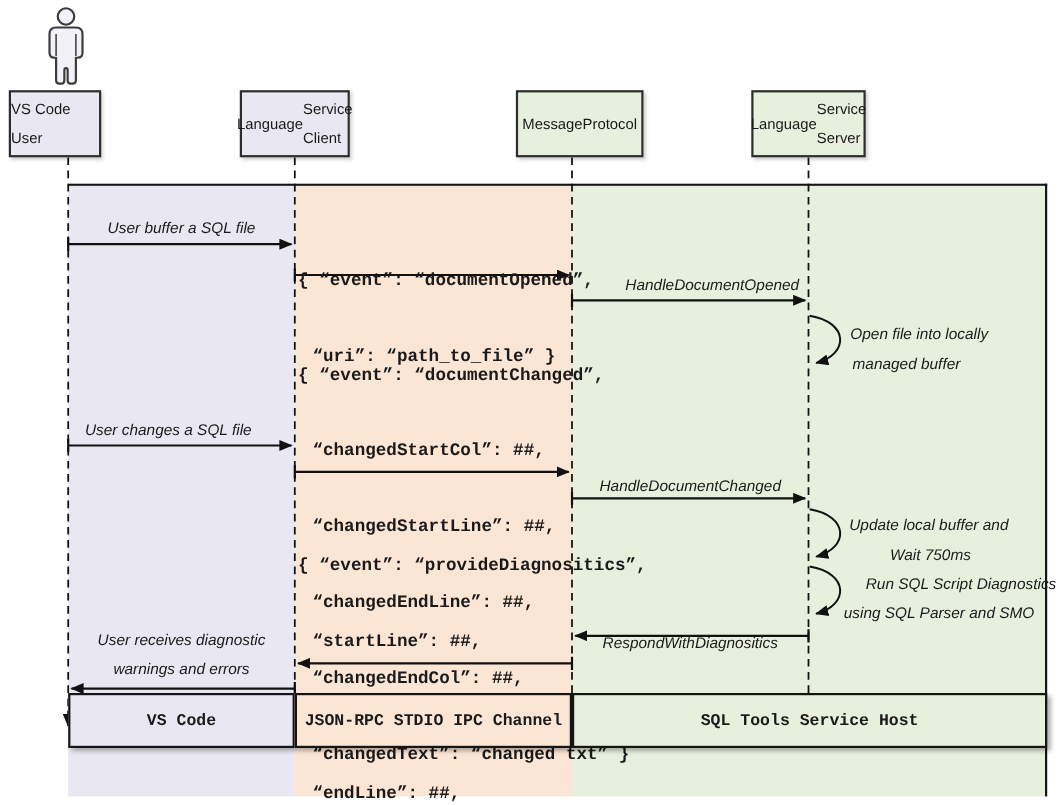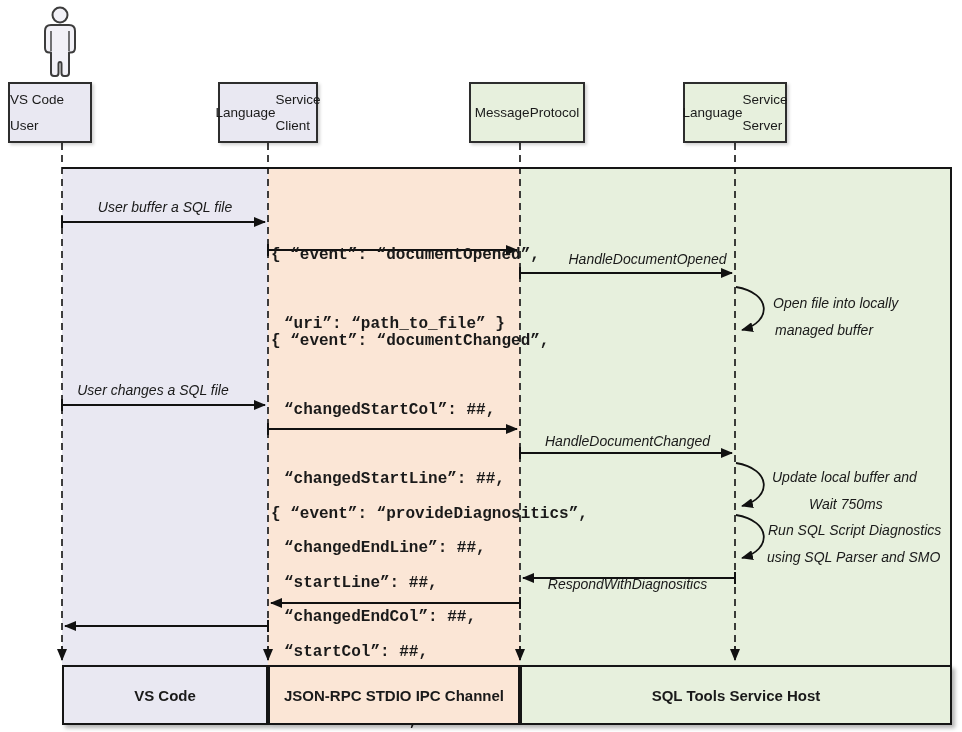--- a/index.html
+++ b/index.html
@@ -5,23 +5,23 @@
   html,body{margin:0;padding:0;background:#fff;}
   .canvas{position:relative;width:962px;height:732px;background:#ffffff;
           font-family:"Liberation Sans",sans-serif;color:#1a1a1a;overflow:hidden;}
   .lanes{position:absolute;left:62px;top:167px;width:888px;height:555px;
          border-top:2px solid #151515;border-right:2px solid #151515;display:flex;z-index:0;}
   .lane{height:100%;}
   .lane1{width:206px;} .lane2{width:252px;} .lane3{width:430px;}
   .hbox{position:absolute;top:82px;height:61px;box-sizing:border-box;border:2px solid #2d2d2d;
         display:flex;justify-content:center;align-items:center;
         font-size:13.5px;line-height:26px;z-index:2;box-shadow:2px 2px 3px rgba(0,0,0,.18);}
-  .bbox{position:absolute;top:665px;height:60px;box-sizing:border-box;border:2px solid #151515;
+  .bbox{position:absolute;top:630px;height:50px;box-sizing:border-box;border:2px solid #151515;
         display:flex;align-items:center;justify-content:center;font-weight:bold;font-size:15px;
-        z-index:2;box-shadow:3px 3px 4px rgba(0,0,0,.3);}
+        z-index:2;box-shadow:3px 3px 4px rgba(0,0,0,.3);font-family:Liberation Mono, monospace;}
   .mono{position:absolute;font-family:"Liberation Mono","DejaVu Sans Mono",monospace;
         font-weight:700;font-size:16px;line-height:23px;white-space:pre;z-index:2;}
   .mono .ind{padding-left:13px;}
   .lbl{position:absolute;font-style:italic;font-size:14px;line-height:18px;white-space:nowrap;z-index:2;}
   .lbl.c{text-align:center;}
   .lbl.two{line-height:27px;white-space:normal;}
   .overlay{position:absolute;left:0;top:0;z-index:1;pointer-events:none;}
   .person{position:absolute;left:40px;top:5px;z-index:2;}
 </style>
 </head>
@@ -52,29 +52,33 @@
   </div>
 
   <div class="lanes">
     <div class="lane lane1" style="background-color: rgb(233, 232, 242);"></div>
     <div class="lane lane2" style="background-color: rgb(251, 230, 214);"></div>
     <div class="lane lane3" style="background-color: rgb(231, 240, 221);"></div>
   </div>
 
   <div class="lbl c" style="left:62px;width:206px;top:198px;">User buffer a SQL file</div>
   <div class="lbl c" style="left:50px;width:206px;top:381px;">User changes a SQL file</div>
+  <div class="lbl c two" style="left:62px;width:206px;top:568px;">
+    <div>User receives diagnostic</div>
+    <div>warnings and errors</div>
+  </div>
   <div class="lbl c" style="left:540px;width:215px;top:250px;">HandleDocumentOpened</div>
   <div class="lbl c" style="left:520px;width:215px;top:432px;">HandleDocumentChanged</div>
   <div class="lbl c" style="left:520px;width:215px;top:555px;margin-top:20px;">RespondWithDiagnositics</div>
 
   <div class="lbl" style="left:773px;top:294px;">Open file into locally</div>
   <div class="lbl" style="left:775px;top:321px;">managed buffer</div>
   <div class="lbl" style="left:772px;top:468px;">Update local buffer and</div>
   <div class="lbl" style="left:809px;top:495px;">Wait 750ms</div>
-  <div class="lbl" style="left:768px;top:521px;">Run SQL Script Diagnostics</div>
+  <div class="lbl" style="left:787px;top:521px;">Run SQL Script Diagnostics</div>
   <div class="lbl" style="left:767px;top:548px;">using SQL Parser and SMO</div>
 
   <div class="mono" style="left:271px;top:198px;">
     <div>{ “event”: “documentOpened”,</div>
     <div class="ind">“uri”: “path_to_file” }</div>
   </div>
   <div class="mono" style="left:271px;top:284px;">
     <div>{ “event”: “documentChanged”,</div>
     <div class="ind">“changedStartCol”: ##,</div>
     <div class="ind">“changedStartLine”: ##,</div>

